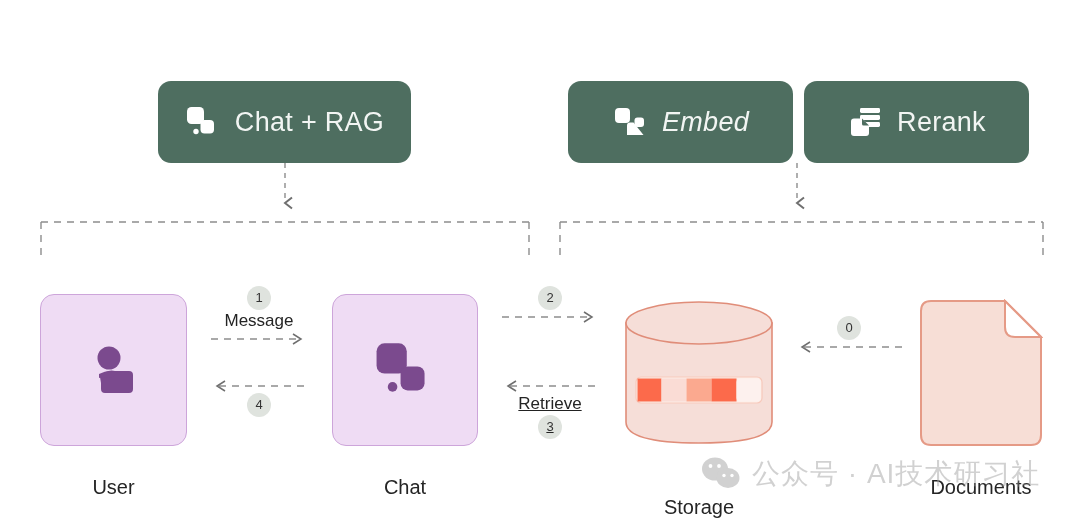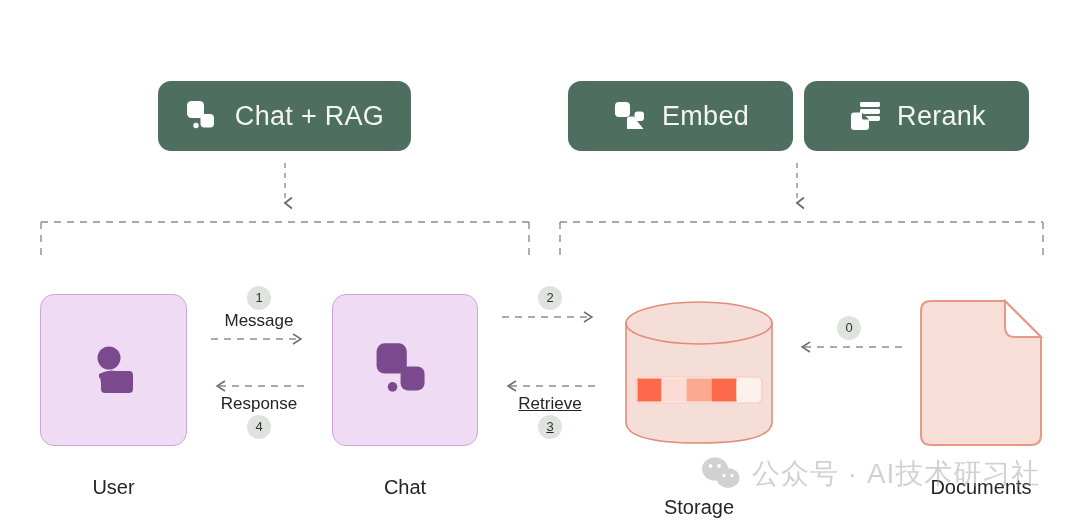--- a/index.html
+++ b/index.html
@@ -18,40 +18,40 @@
 
   
   .model-btn {
     position: absolute;
     display: flex;
     align-items: center;
     justify-content: center;
     gap: 14px;
     background: #4e6e60;
     border-radius: 13px;
-    height: 70px;
+    height: 82px;
     box-sizing: border-box;
     padding: 0 24px;
   }
   .model-btn .label {
     color: #f2f5f3;
     font-size: 27px;
     font-weight: 400;
     letter-spacing: 0.3px;
     white-space: nowrap;
   }
   .model-icon {
     width: 36px;
     height: 36px;
     flex: 0 0 36px;
     display: block;
   }
 
   #btn-chat-rag { left: 158px; top: 81px; width: 253px; }
-  #btn-embed    { left: 568px; top: 81px; width: 225px; }
+  #btn-embed    { left: 568px; top: 81px; width: 225px; font-style: italic; }
   #btn-rerank   { left: 804px; top: 81px; width: 225px; }
 
   
   .svg-layer {
     position: absolute;
     left: 0; top: 0;
     width: 1080px;
     height: 521px;
     pointer-events: none;
   }
@@ -265,21 +265,20 @@
     <line x1="2" y1="7" x2="90" y2="7" stroke="#8d8d8d" stroke-width="1.5" stroke-dasharray="7,6"></line>
     <path d="M84,2 L92,7 L84,12" fill="none" stroke="#6f6f6f" stroke-width="1.5"></path>
   </svg>
 </div>
 
 <div class="edge-group" id="edge-response">
   <svg class="edge-arrow" width="100" height="14" viewBox="0 0 100 14">
     <line x1="10" y1="7" x2="98" y2="7" stroke="#8d8d8d" stroke-width="1.5" stroke-dasharray="7,6"></line>
     <path d="M16,2 L8,7 L16,12" fill="none" stroke="#6f6f6f" stroke-width="1.5"></path>
   </svg>
-  <div class="edge-label">Response</div>
   <div class="step-badge">4</div>
 </div>
 
 <div class="edge-group" id="edge-query">
   <div class="step-badge">2</div>
   <svg class="edge-arrow" width="100" height="14" viewBox="0 0 100 14">
     <line x1="2" y1="7" x2="90" y2="7" stroke="#8d8d8d" stroke-width="1.5" stroke-dasharray="7,6"></line>
     <path d="M84,2 L92,7 L84,12" fill="none" stroke="#6f6f6f" stroke-width="1.5"></path>
   </svg>
 </div>

